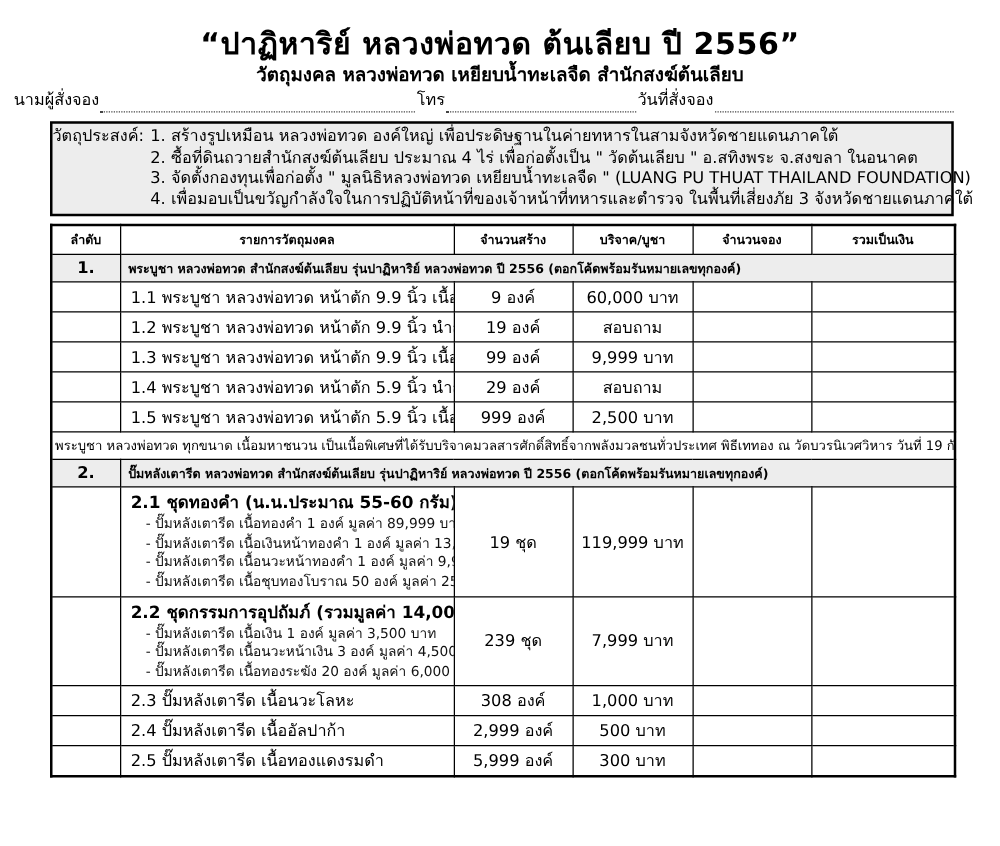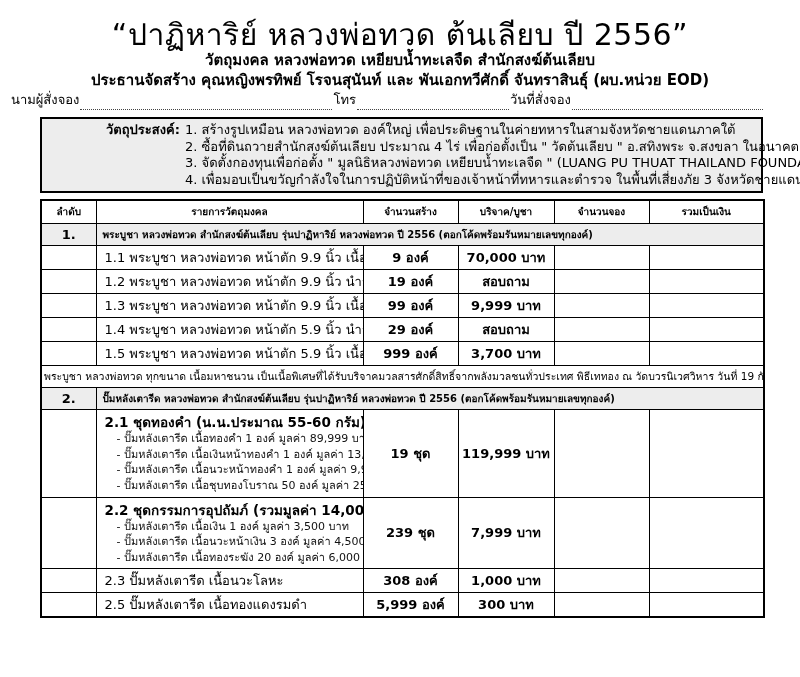--- a/index.html
+++ b/index.html
@@ -6,21 +6,21 @@
   html, body { background: #fff; }
   body {
     width: 800px; height: 677px; overflow: hidden;
     font-family: "DejaVu Sans", "Liberation Sans", sans-serif;
     color: #000;
   }
   .doc { position: relative; width: 800px; height: 677px; background: #fff; }
 
   
   .doc-header { text-align: center; padding-top: 20px; line-height: 1; }
-  .doc-title    { font-size: 30px; font-weight: normal; line-height: 30px; letter-spacing: .5px; }
+  .doc-title    { font-size: 24px; font-weight: bold; line-height: 30px; letter-spacing: .5px; }
   .doc-subtitle { font-size: 20px; font-weight: bold; font-style: italic; line-height: 28px; }
   .doc-line     { font-size: 15px; font-weight: bold; line-height: 20px; }
 
   
   .order-line {
     display: flex; align-items: flex-end;
     margin: 3px 37px 0 10px; height: 17px; font-size: 13px;
   }
   .order-line .lbl { white-space: nowrap; padding: 0 1px; text-align: center; }
   .dots { border-bottom: 1.6px dotted #444; height: 13px; }
@@ -28,62 +28,61 @@
   .dots-phone { width: 152px; }
   .dots-date { flex: 1; }
 
   
   .objectives {
     margin: 7px 0 0 40px; width: 723px; height: 76px;
     border: 2px solid #000; background: #ededed;
     display: flex; font-size: 13px; line-height: 16.5px;
     padding: 3px 4px 3px 0;
   }
-  .obj-label { font-weight: bold; white-space: nowrap; padding-left: 64px; }
+  .obj-label { font-weight: normal; white-space: nowrap; }
   .obj-items { padding-left: 5px; }
   .obj-items div { white-space: nowrap; }
 
   
   table.order-table {
     margin: 6px 0 0 40px; width: 723px;
     border-collapse: collapse; table-layout: fixed;
     font-size: 13px;
   }
   .order-table th, .order-table td {
     border: 1.5px solid #000; padding: 1px 3px; vertical-align: middle;
     overflow: hidden;
   }
   .order-table { border: 2px solid #000; }
   .order-table th { font-size: 10px; font-weight: bold; text-align: center; height: 23px; }
   tr.row-section { height: 22px; background: #ededed; }
   tr.row-section td.cell-no { text-align: center; font-weight: bold; }
   tr.row-section td.cell-title { font-weight: bold; font-size: 10px; padding-left: 6px; white-space: nowrap; }
   tr.row-item { height: 22px; }
   tr.row-item td.cell-name { padding-left: 8px; white-space: nowrap; }
-  td.cell-qty, td.cell-price { text-align: center; font-weight: bold; }
+  td.cell-qty, td.cell-price { text-align: center; font-weight: normal; }
   tr.row-note td {
     height: 21px; font-size: 10.5px; text-align: center; padding: 2px;
     white-space: nowrap;
   }
   tr.row-set { vertical-align: middle; }
   tr.row-set td.cell-name { padding: 3px 2px 3px 8px; }
   .set-title { font-weight: bold; font-size: 13.5px; line-height: 18px; white-space: nowrap; }
   .set-bullets div { font-size: 11px; line-height: 15.5px; padding-left: 12px; color: #111; white-space: nowrap; }
   tr.row-21 { height: 88px; }
   tr.row-22 { height: 68px; }
 </style>
 </head>
 <body>
 
 <div class="doc">
 
   <div class="doc-header">
     <div class="doc-title">“ปาฏิหาริย์ หลวงพ่อทวด ต้นเลียบ ปี 2556”</div>
     <div class="doc-line">วัตถุมงคล หลวงพ่อทวด เหยียบน้ำทะเลจืด สำนักสงฆ์ต้นเลียบ</div>
-    <div class="doc-line">ประธานจัดสร้าง คุณหญิงพรทิพย์ โรจนสุนันท์ และ พันเอกทวีศักดิ์ จันทราสินธุ์ (ผบ.หน่วย EOD)</div>
   </div>
 
   <div class="order-line">
     <span class="lbl">นามผู้สั่งจอง</span>
     <span class="dots dots-name"></span>
     <span class="lbl">โทร</span>
     <span class="dots dots-phone"></span>
     <span class="lbl">วันที่สั่งจอง</span>
     <span class="dots dots-date"></span>
   </div>
@@ -120,21 +119,21 @@
     <tbody>
       <tr class="row-section">
         <td class="cell-no">1.</td>
         <td class="cell-title" colspan="5">พระบูชา หลวงพ่อทวด สำนักสงฆ์ต้นเลียบ รุ่นปาฏิหาริย์ หลวงพ่อทวด ปี 2556 (ตอกโค้ดพร้อมรันหมายเลขทุกองค์)</td>
       </tr>
 
       <tr class="row-item">
         <td></td>
         <td class="cell-name">1.1 พระบูชา หลวงพ่อทวด หน้าตัก 9.9 นิ้ว เนื้อนวะโลหะ</td>
         <td class="cell-qty">9 องค์</td>
-        <td class="cell-price">70,000 บาท</td>
+        <td class="cell-price">60,000 บาท</td>
         <td></td>
         <td></td>
       </tr>
       <tr class="row-item">
         <td></td>
         <td class="cell-name">1.2 พระบูชา หลวงพ่อทวด หน้าตัก 9.9 นิ้ว นำฤกษ์</td>
         <td class="cell-qty">19 องค์</td>
         <td class="cell-price">สอบถาม</td>
         <td></td>
         <td></td>
@@ -152,21 +151,21 @@
         <td class="cell-name">1.4 พระบูชา หลวงพ่อทวด หน้าตัก 5.9 นิ้ว นำฤกษ์</td>
         <td class="cell-qty">29 องค์</td>
         <td class="cell-price">สอบถาม</td>
         <td></td>
         <td></td>
       </tr>
       <tr class="row-item">
         <td></td>
         <td class="cell-name">1.5 พระบูชา หลวงพ่อทวด หน้าตัก 5.9 นิ้ว เนื้อมหาชนวน</td>
         <td class="cell-qty">999 องค์</td>
-        <td class="cell-price">3,700 บาท</td>
+        <td class="cell-price">2,500 บาท</td>
         <td></td>
         <td></td>
       </tr>
 
       <tr class="row-note">
         <td colspan="6">พระบูชา หลวงพ่อทวด ทุกขนาด เนื้อมหาชนวน เป็นเนื้อพิเศษที่ได้รับบริจาคมวลสารศักดิ์สิทธิ์จากพลังมวลชนทั่วประเทศ พิธีเททอง ณ วัดบวรนิเวศวิหาร วันที่ 19 กันยายน 2556</td>
       </tr>
 
       <tr class="row-section">
         <td class="cell-no">2.</td>
@@ -209,20 +208,28 @@
       <tr class="row-item">
         <td></td>
         <td class="cell-name">2.3 ปั๊มหลังเตารีด เนื้อนวะโลหะ</td>
         <td class="cell-qty">308 องค์</td>
         <td class="cell-price">1,000 บาท</td>
         <td></td>
         <td></td>
       </tr>
       <tr class="row-item">
         <td></td>
+        <td class="cell-name">2.4 ปั๊มหลังเตารีด เนื้ออัลปาก้า</td>
+        <td class="cell-qty">2,999 องค์</td>
+        <td class="cell-price">500 บาท</td>
+        <td></td>
+        <td></td>
+      </tr>
+      <tr class="row-item">
+        <td></td>
         <td class="cell-name">2.5 ปั๊มหลังเตารีด เนื้อทองแดงรมดำ</td>
         <td class="cell-qty">5,999 องค์</td>
         <td class="cell-price">300 บาท</td>
         <td></td>
         <td></td>
       </tr>
 
     </tbody>
   </table>
 </div>

